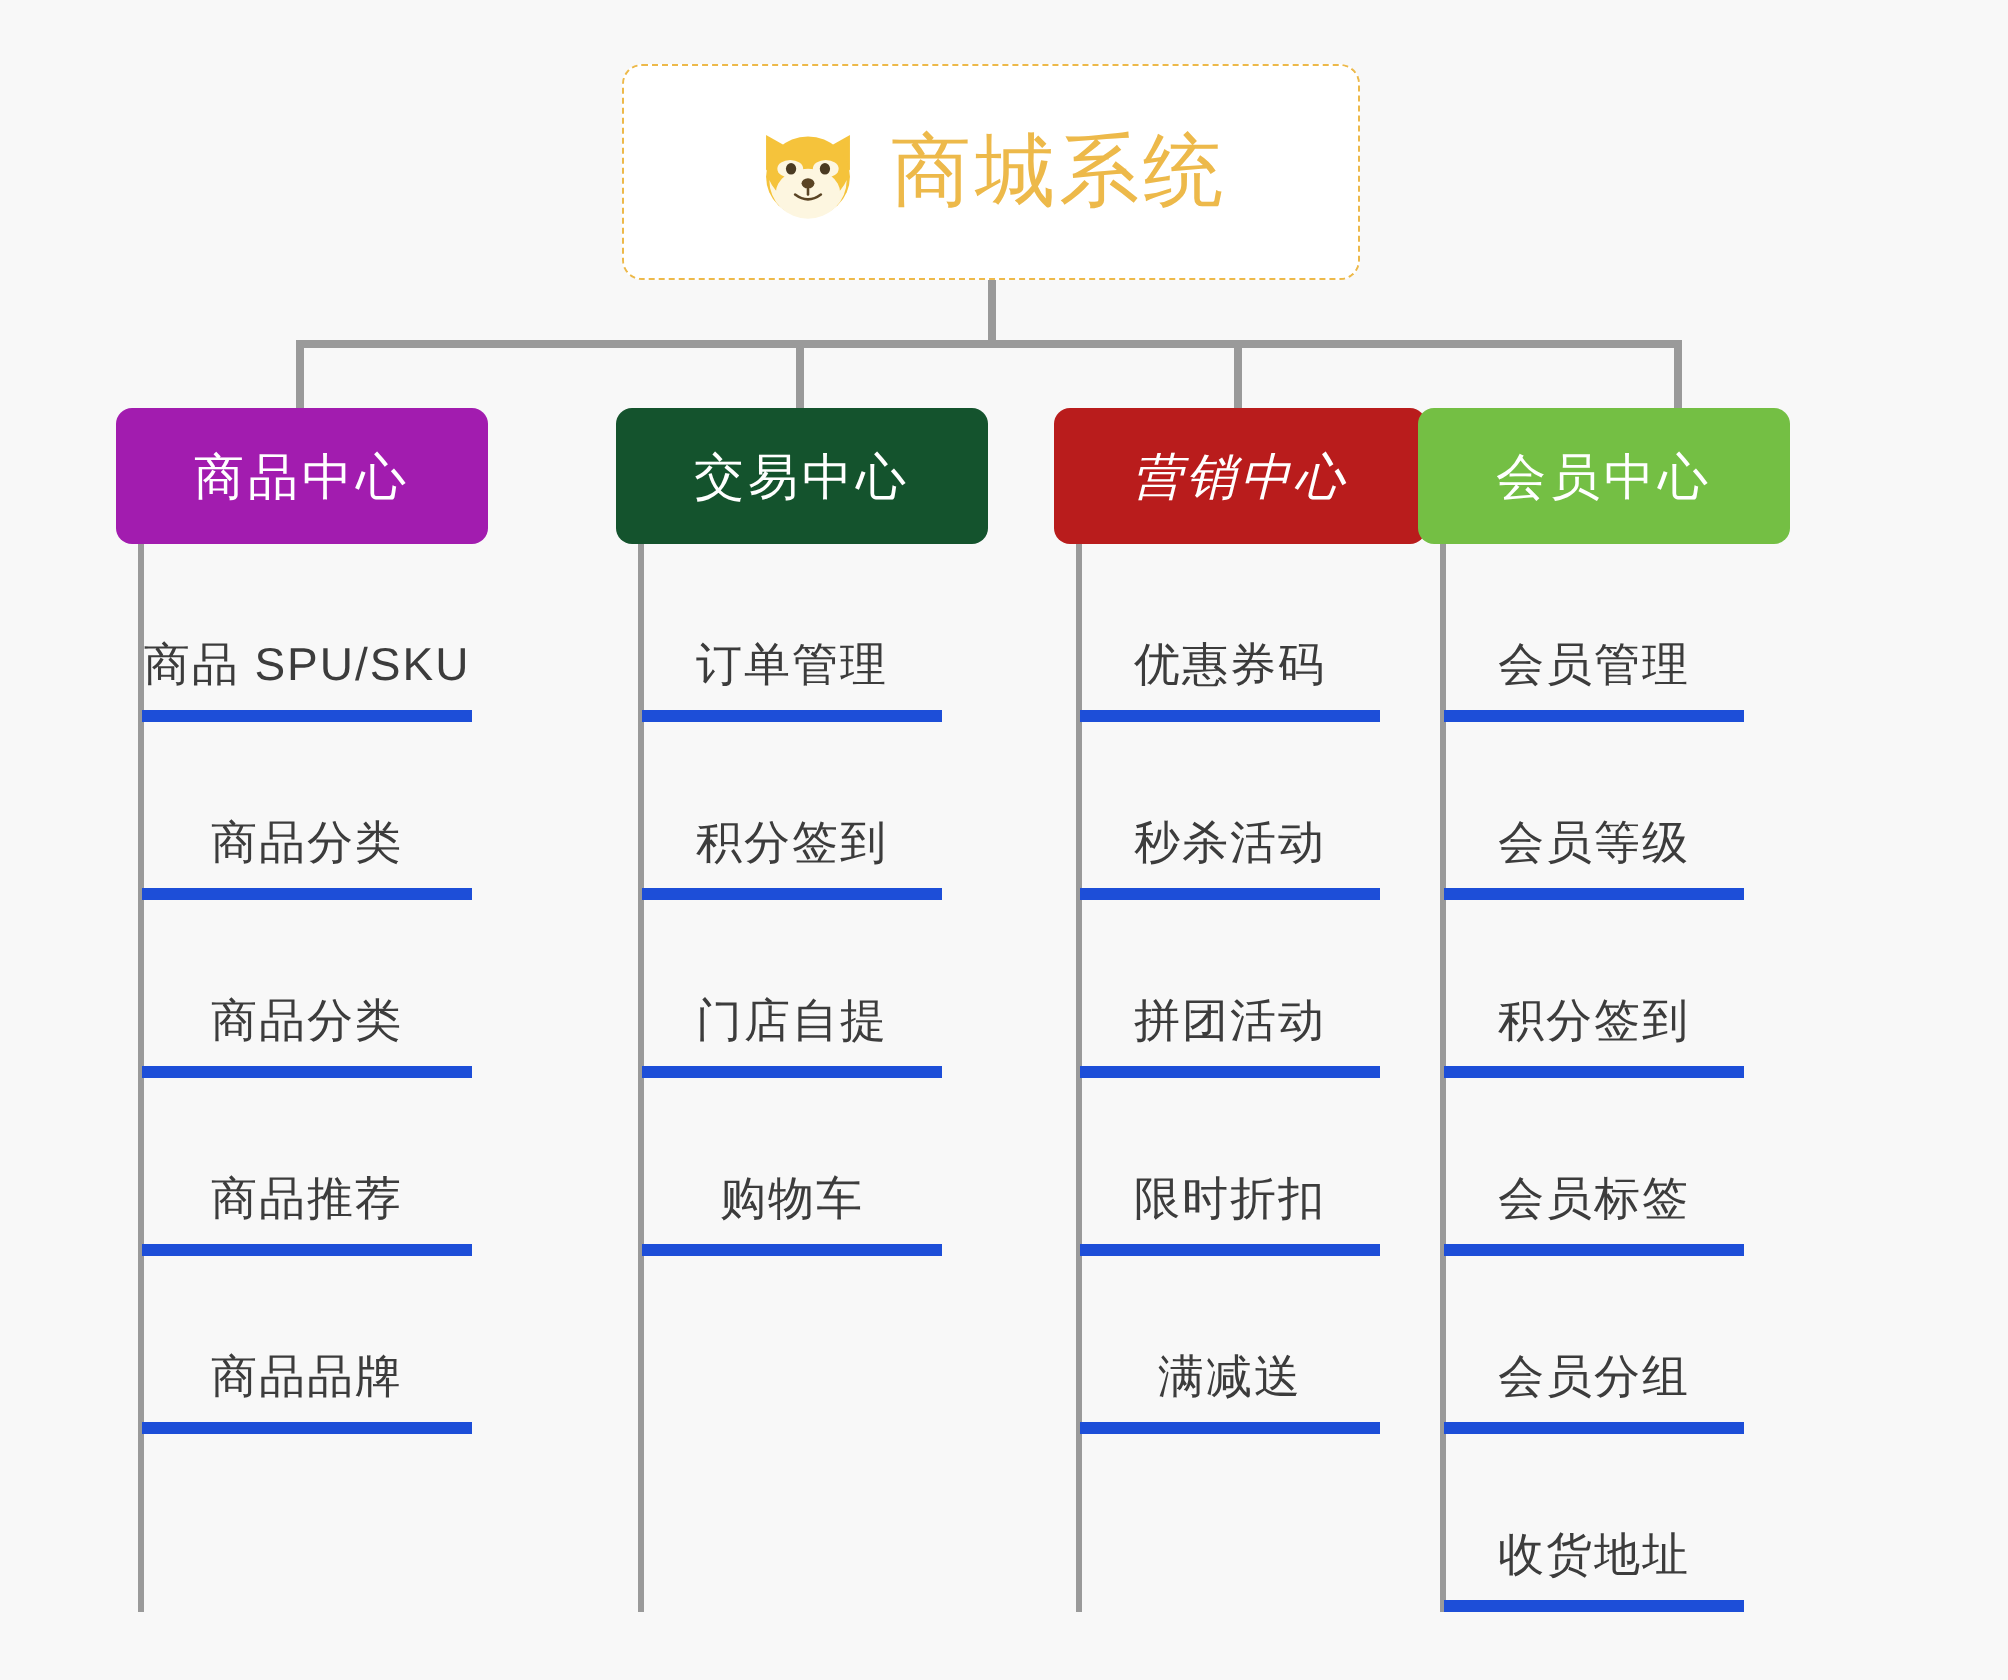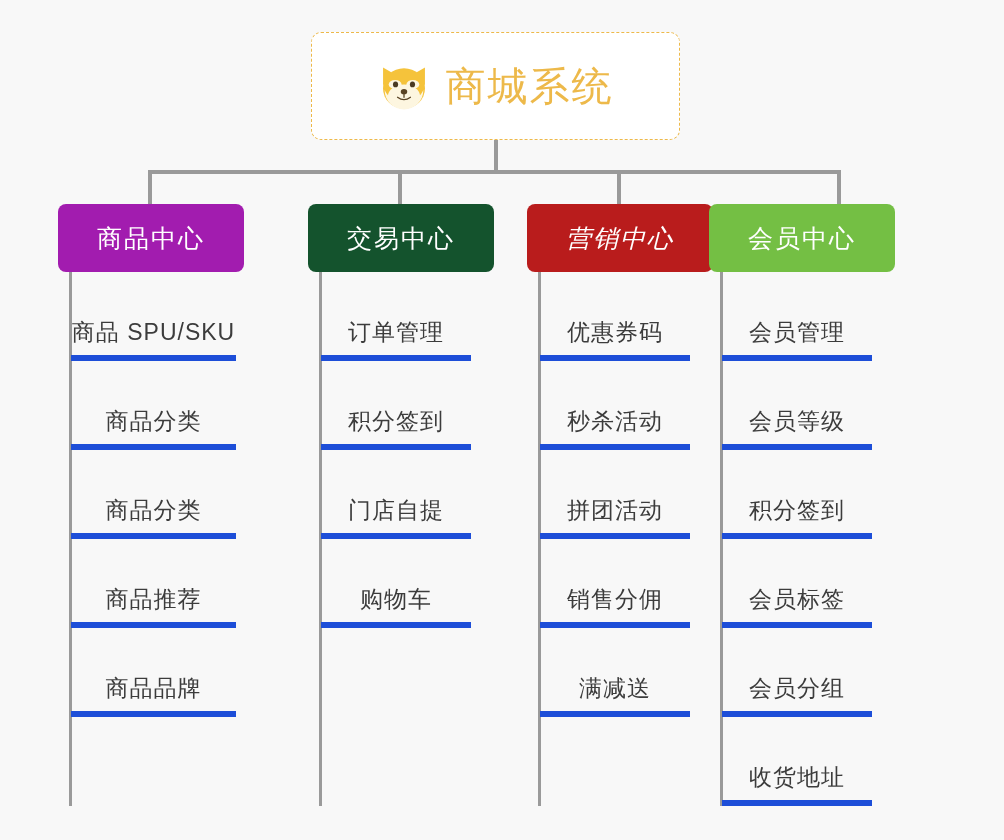--- a/index.html
+++ b/index.html
@@ -216,21 +216,21 @@
       <div class="leaf-item">
         <span class="leaf-label">优惠券码</span>
       </div>
       <div class="leaf-item">
         <span class="leaf-label">秒杀活动</span>
       </div>
       <div class="leaf-item">
         <span class="leaf-label">拼团活动</span>
       </div>
       <div class="leaf-item">
-        <span class="leaf-label">销售分佣</span>
+        <span class="leaf-label">限时折扣</span>
       </div>
       <div class="leaf-item">
         <span class="leaf-label">满减送</span>
       </div>
     </div>
   </div>
 
   <div class="column col-3" style="left:709px;">
     <div class="cat-box" style="background-color: rgb(116, 191, 68);">
       <span>会员中心</span>

